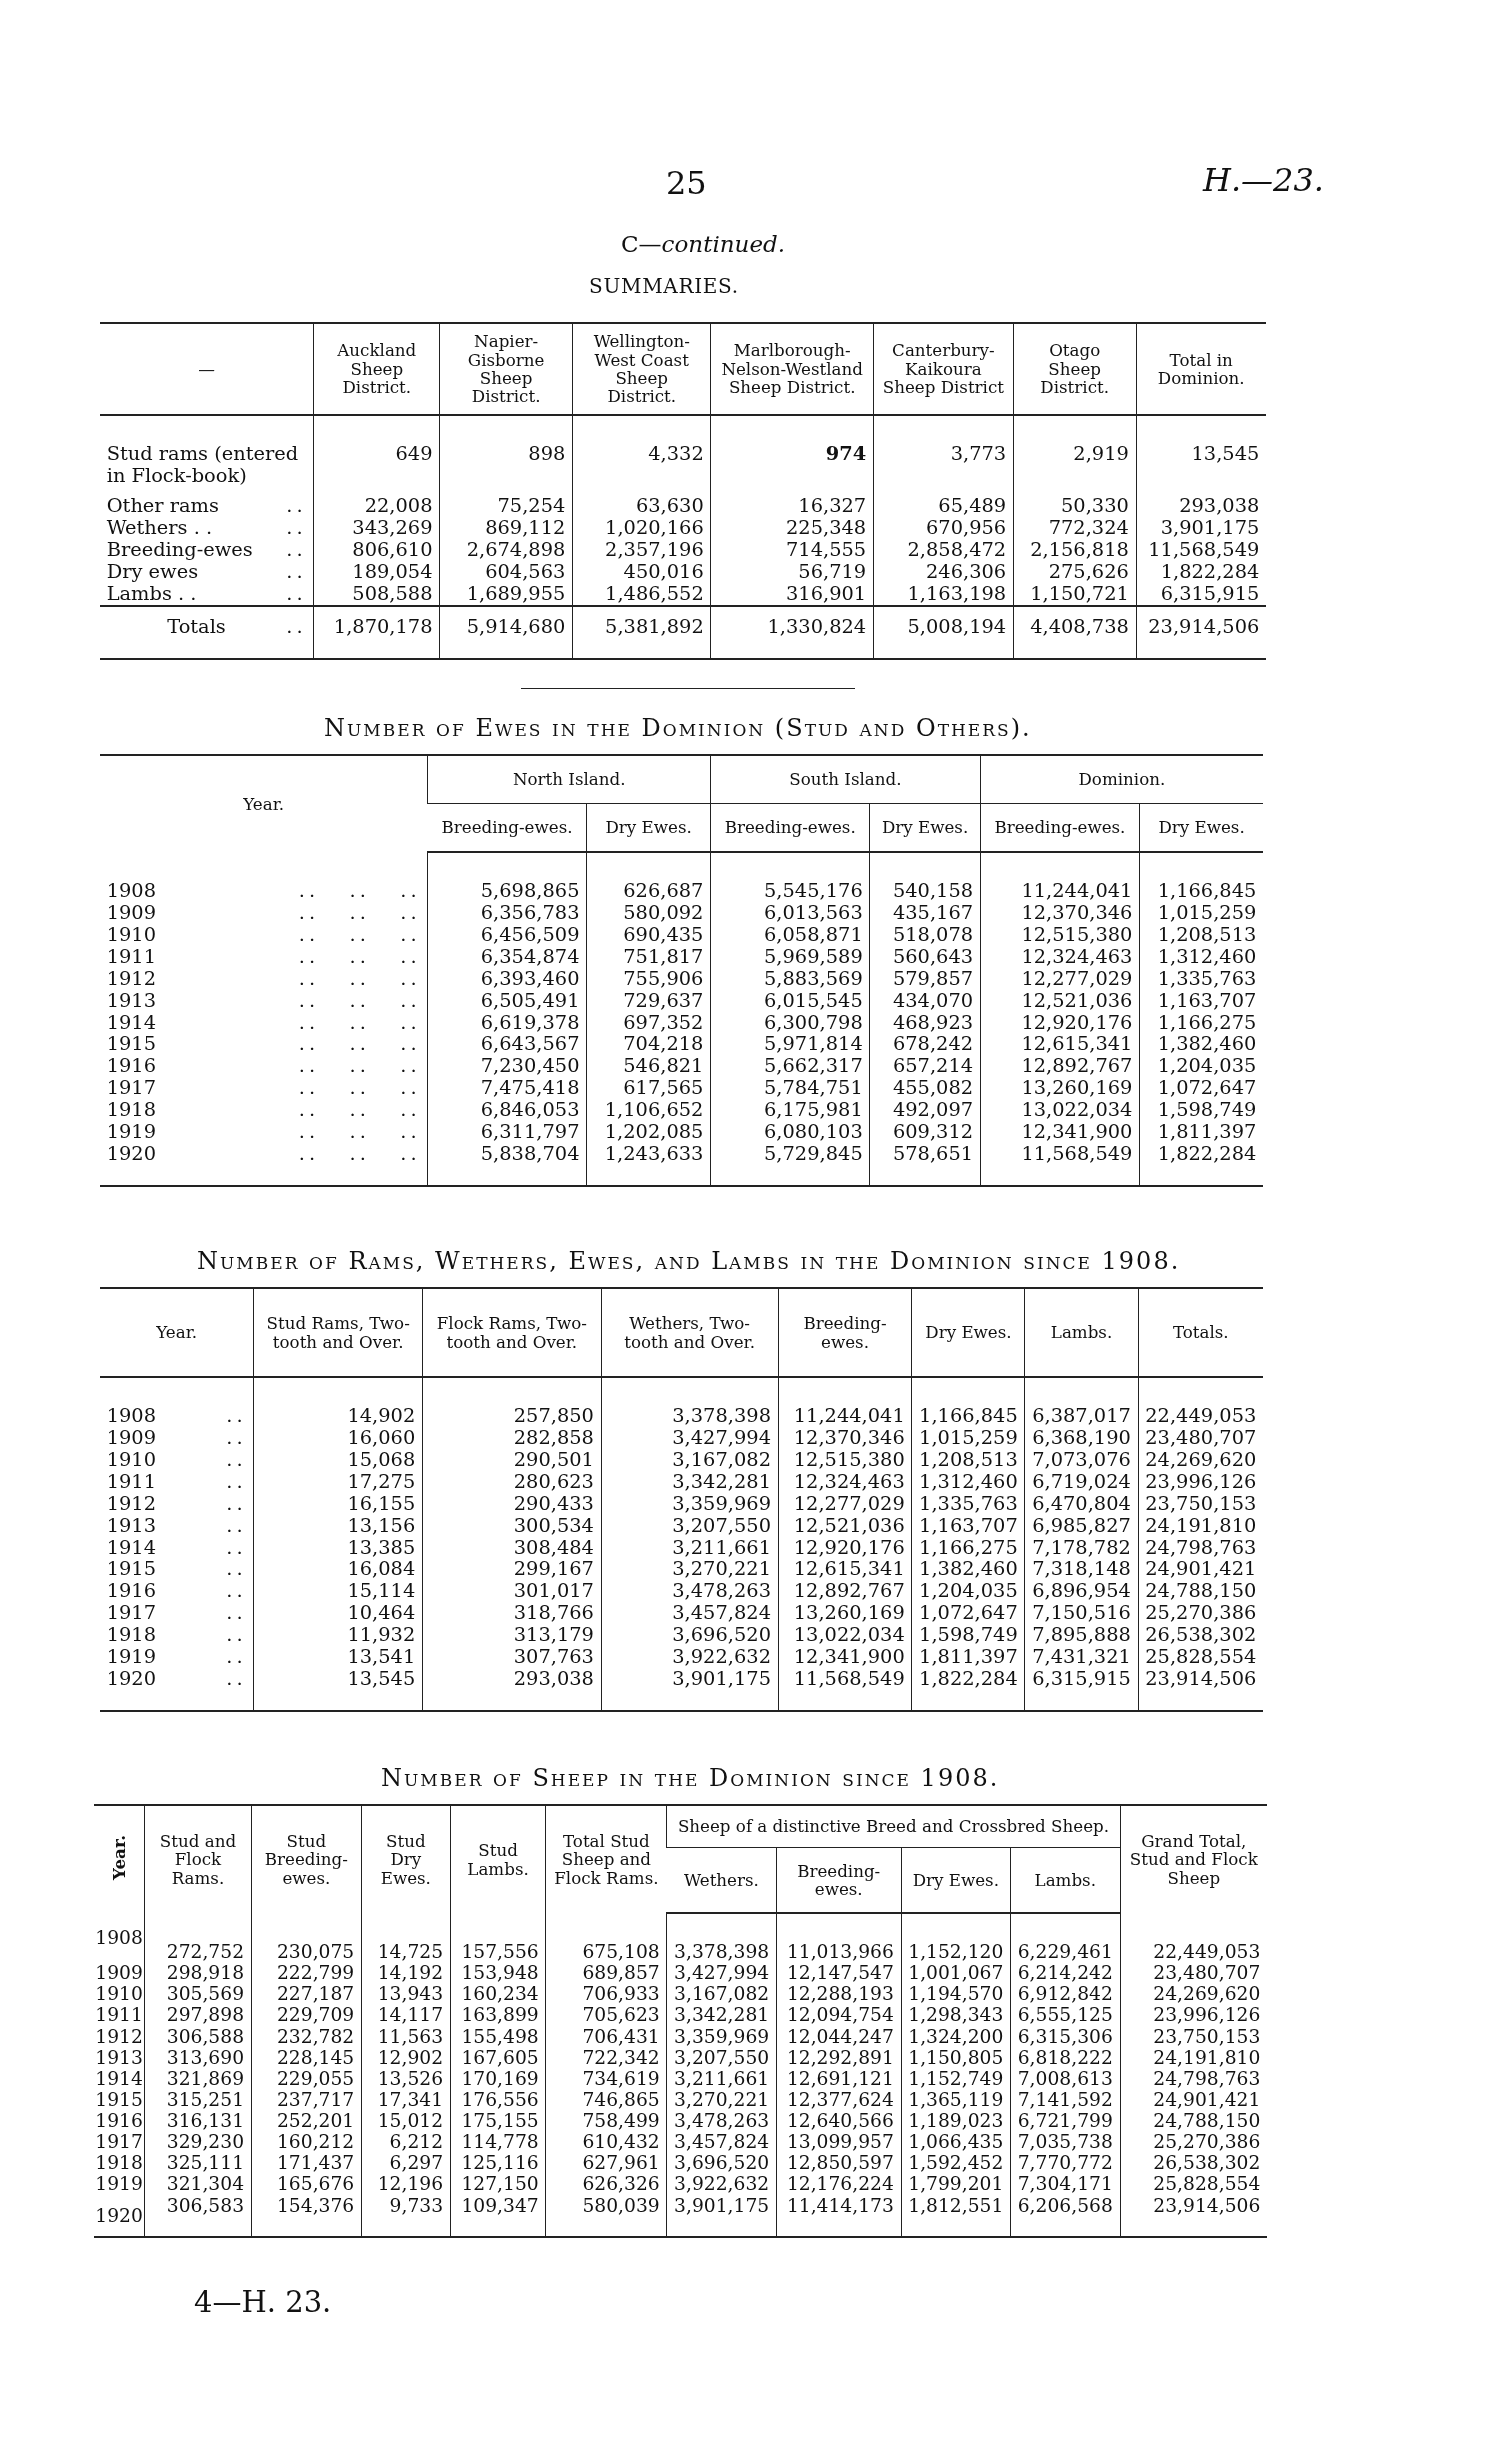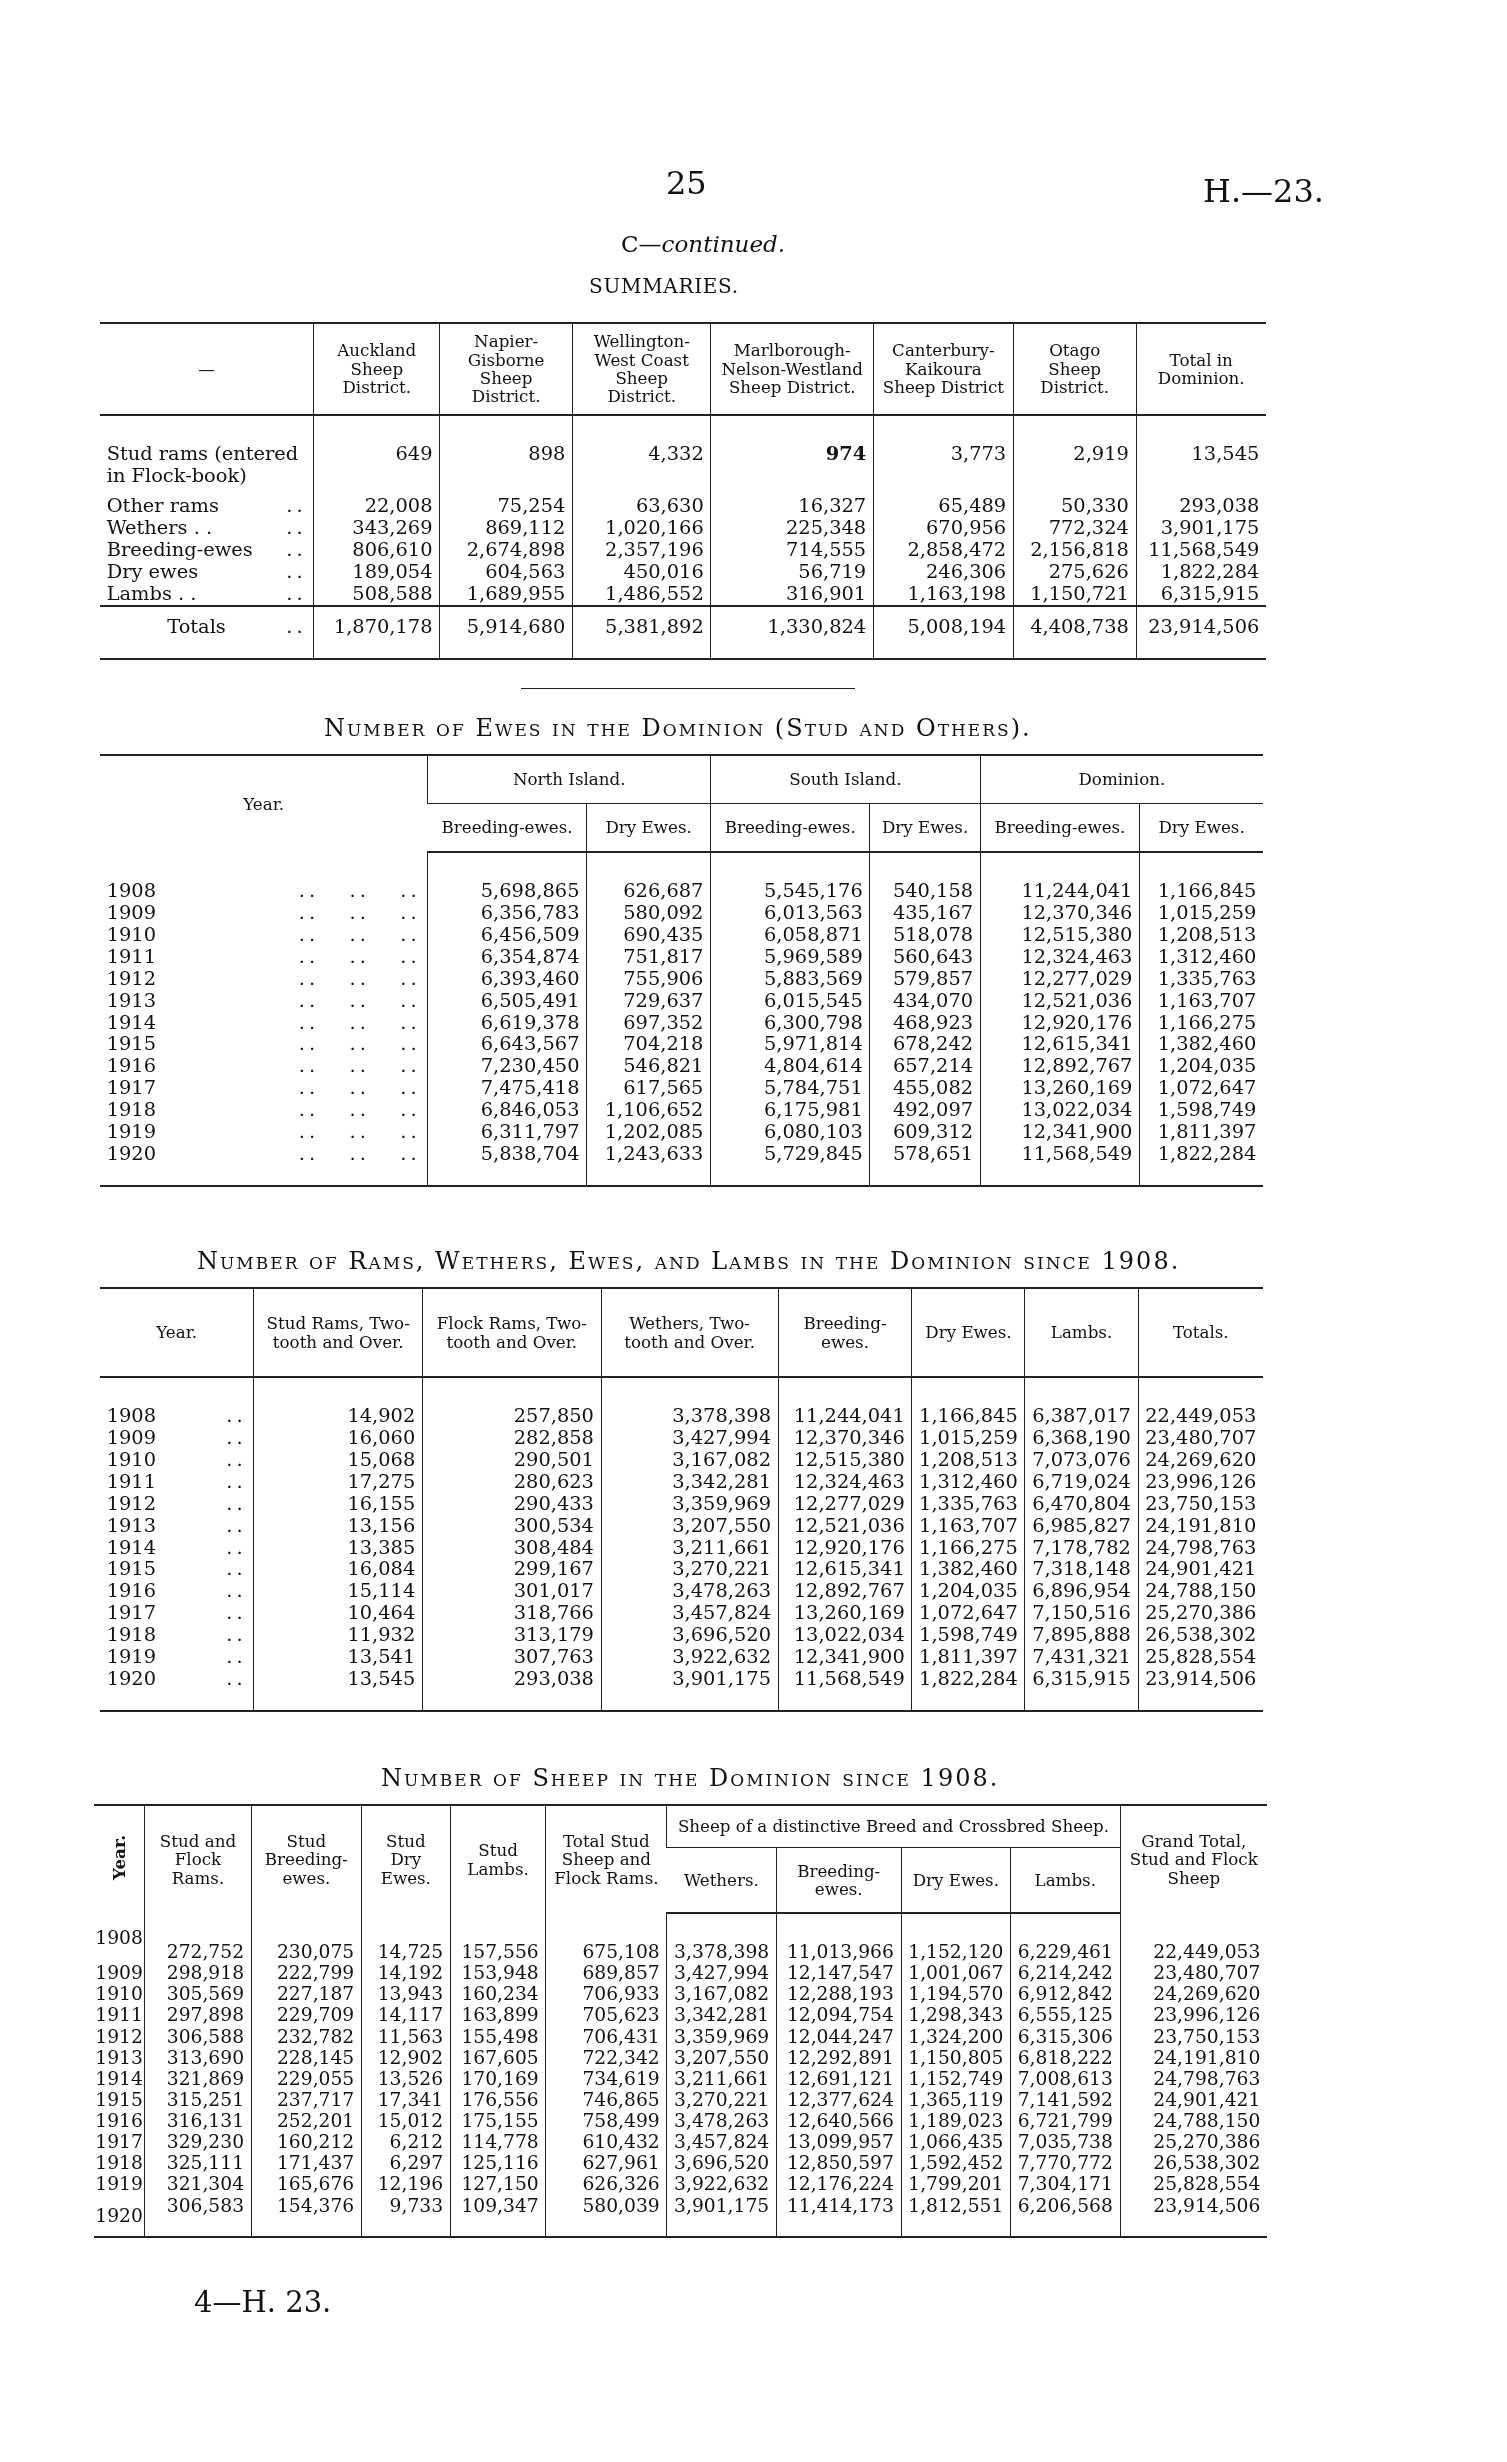--- a/index.html
+++ b/index.html
@@ -1,20 +1,20 @@
 <!DOCTYPE html>
 <html style="font-size:10.7px"><head>
 <meta charset="utf-8">
 <style>
   html, body { margin: 0; padding: 0; background: #ffffff; }
   body { width: 1507px; height: 2462px; position: relative; overflow: hidden;
          font-family: "DejaVu Serif", "Liberation Serif", serif; color: #111; }
   .abs { position: absolute; }
   .pg-num { left: 655px; top: 164px; font-size: 32px; margin-left: 11px; }
-  .pg-ref { left: 1203px; top: 172px; font-size: 32px; }
+  .pg-ref { left: 1203px; top: 161px; font-size: 32px; font-style: italic; }
   .cont { left: 621px; top: 231px; font-size: 23px; }
   .cont i { font-style: italic; }
   .summ-title { left: 589px; top: 274px; font-size: 20px; letter-spacing: 0.7px; }
   .sc-title { font-size: 24px; font-variant: small-caps; letter-spacing: 2px; white-space: nowrap; }
   table { border-collapse: collapse; font-size: 19.4px; }
   td, th { padding: 0 6.7px; vertical-align: middle; }
   th { font-weight: normal; font-size: 16.7px; line-height: 1.1; text-align: center;
        border-left: 1.3px solid #222; }
   th:first-child { border-left: none; }
   td { border-left: 1.3px solid #222; text-align: right; line-height: 1.13; white-space: nowrap; }
@@ -214,21 +214,21 @@
         <td>704,218</td>
         <td>5,971,814</td>
         <td>678,242</td>
         <td>12,615,341</td>
         <td>1,382,460</td>
       </tr>
       <tr>
         <td><span>1916</span><span class="dots" style="float: right; white-space: pre;">..   ..   ..</span></td>
         <td>7,230,450</td>
         <td>546,821</td>
-        <td>4,804,614</td>
+        <td>5,662,317</td>
         <td>657,214</td>
         <td>12,892,767</td>
         <td>1,204,035</td>
       </tr>
       <tr>
         <td><span>1917</span><span class="dots" style="float: right; white-space: pre;">..   ..   ..</span></td>
         <td>7,475,418</td>
         <td>617,565</td>
         <td>5,784,751</td>
         <td>455,082</td>

